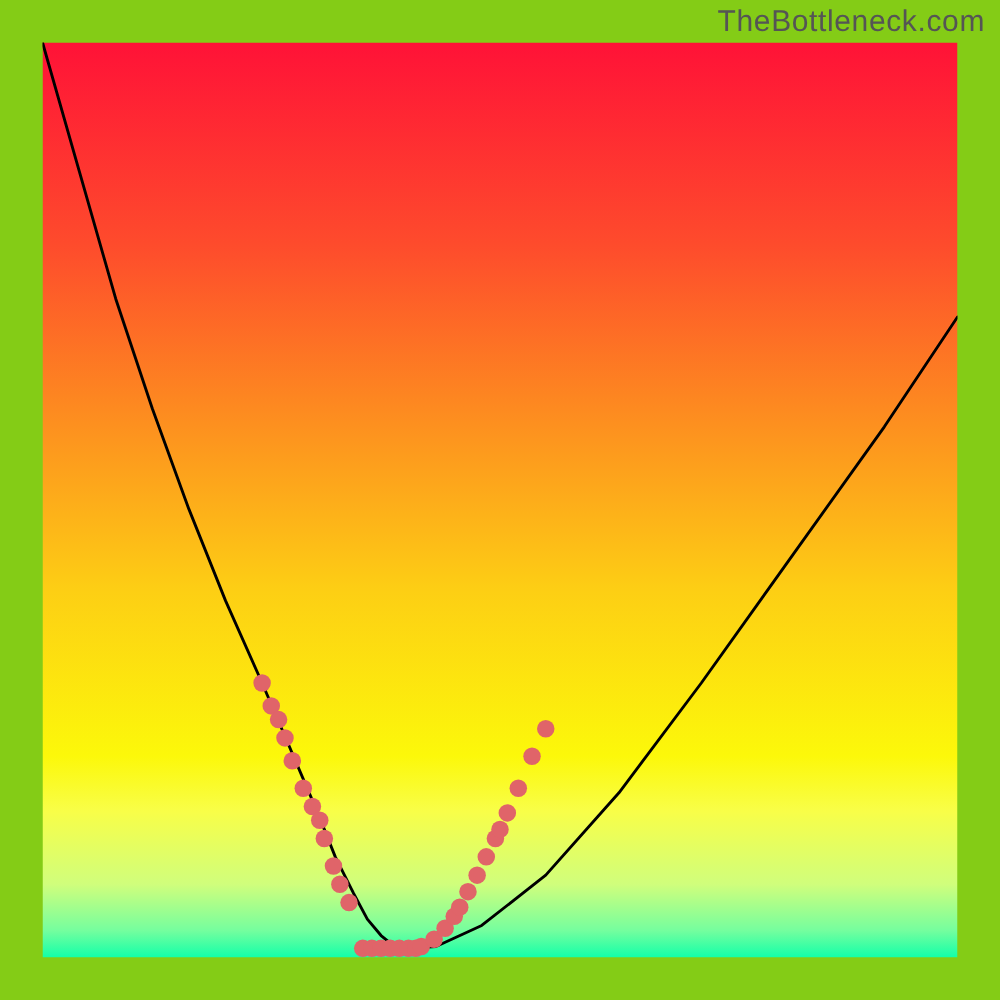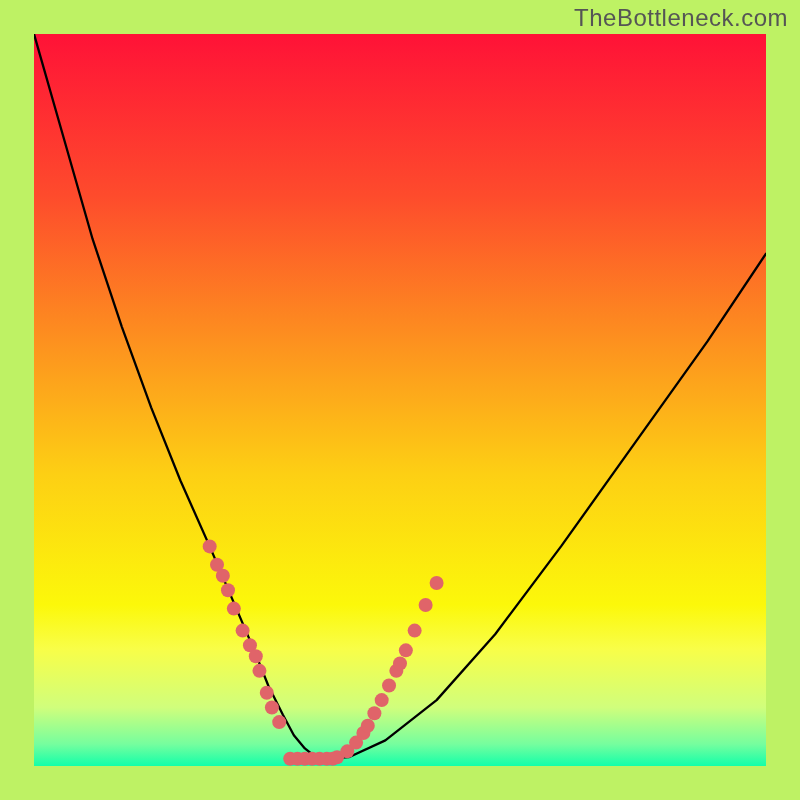--- a/index.html
+++ b/index.html
@@ -6,21 +6,21 @@
     margin: 0;
     padding: 0;
     width: 800px;
     height: 800px;
     overflow: hidden;
     background: #000;
   }
   .outer {
     width: 800px;
     height: 800px;
-    background: #bef264;
+    background: #84cc16;
     position: relative;
   }
   .watermark {
     position: absolute;
     top: 4px;
     right: 12px;
     color: #555;
     font-family: Arial, Helvetica, sans-serif;
     font-size: 24px;
     font-weight: 500;

